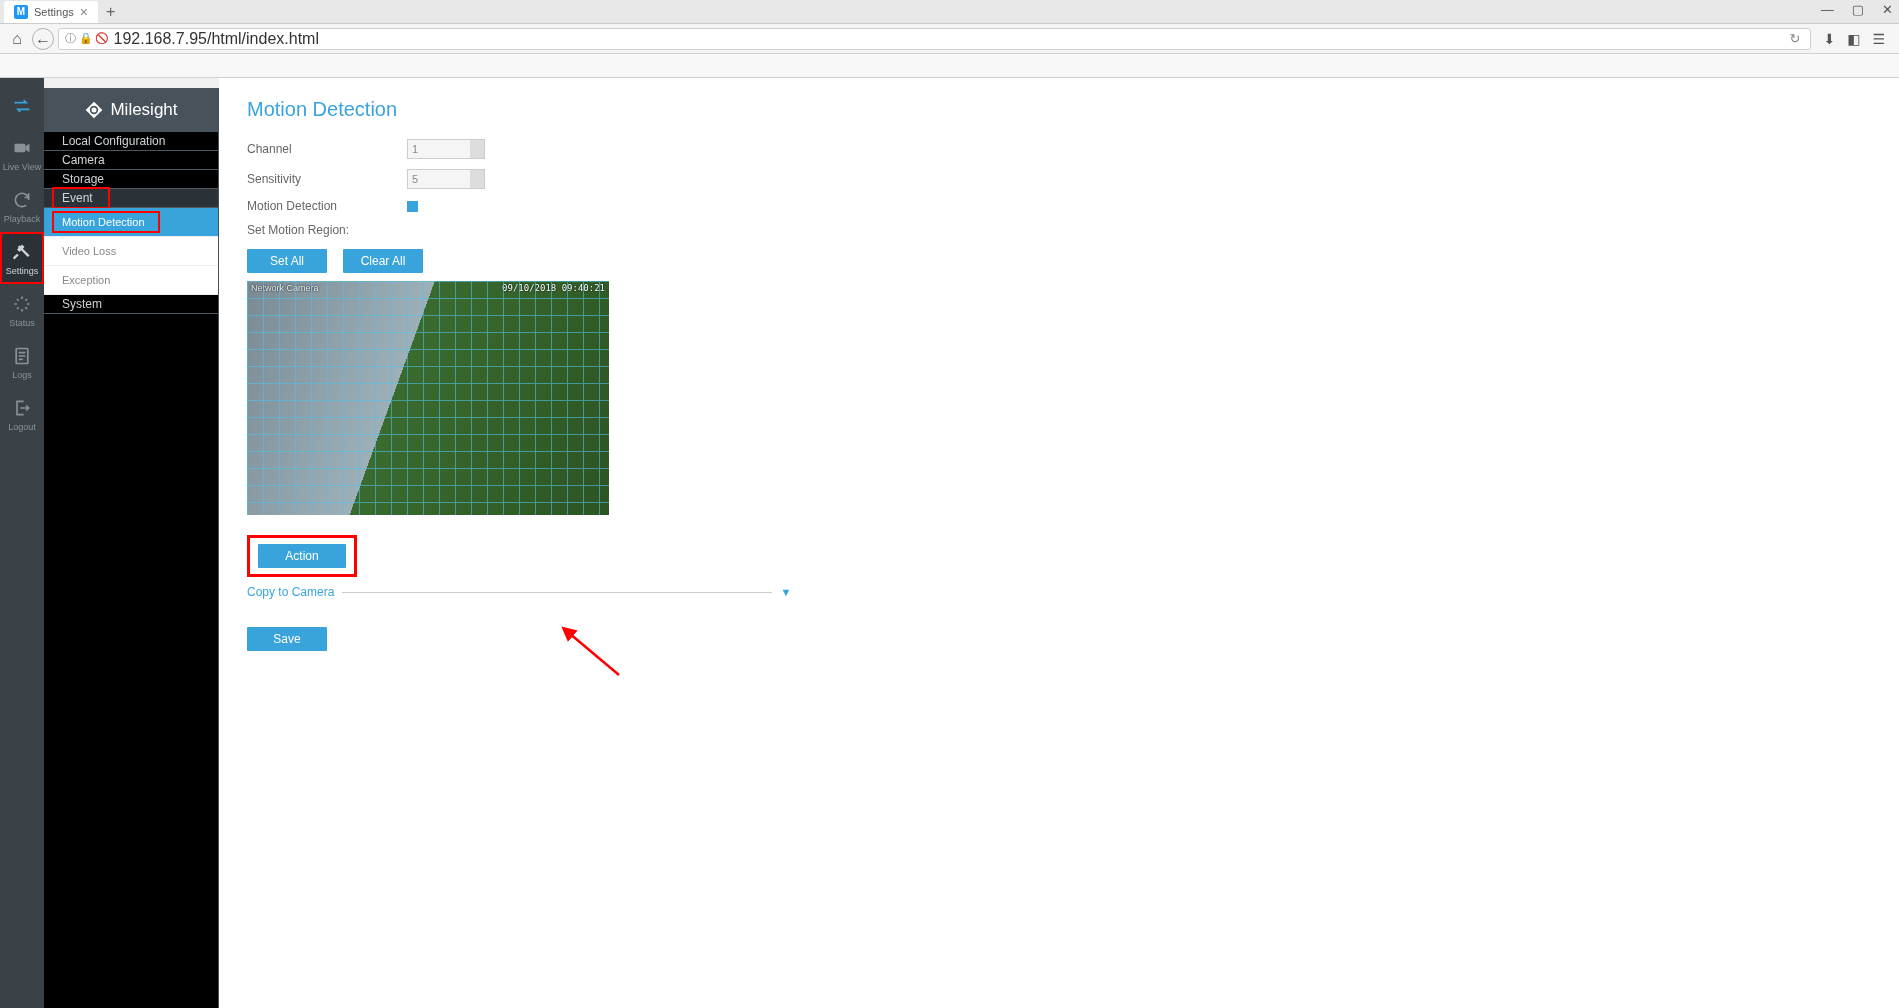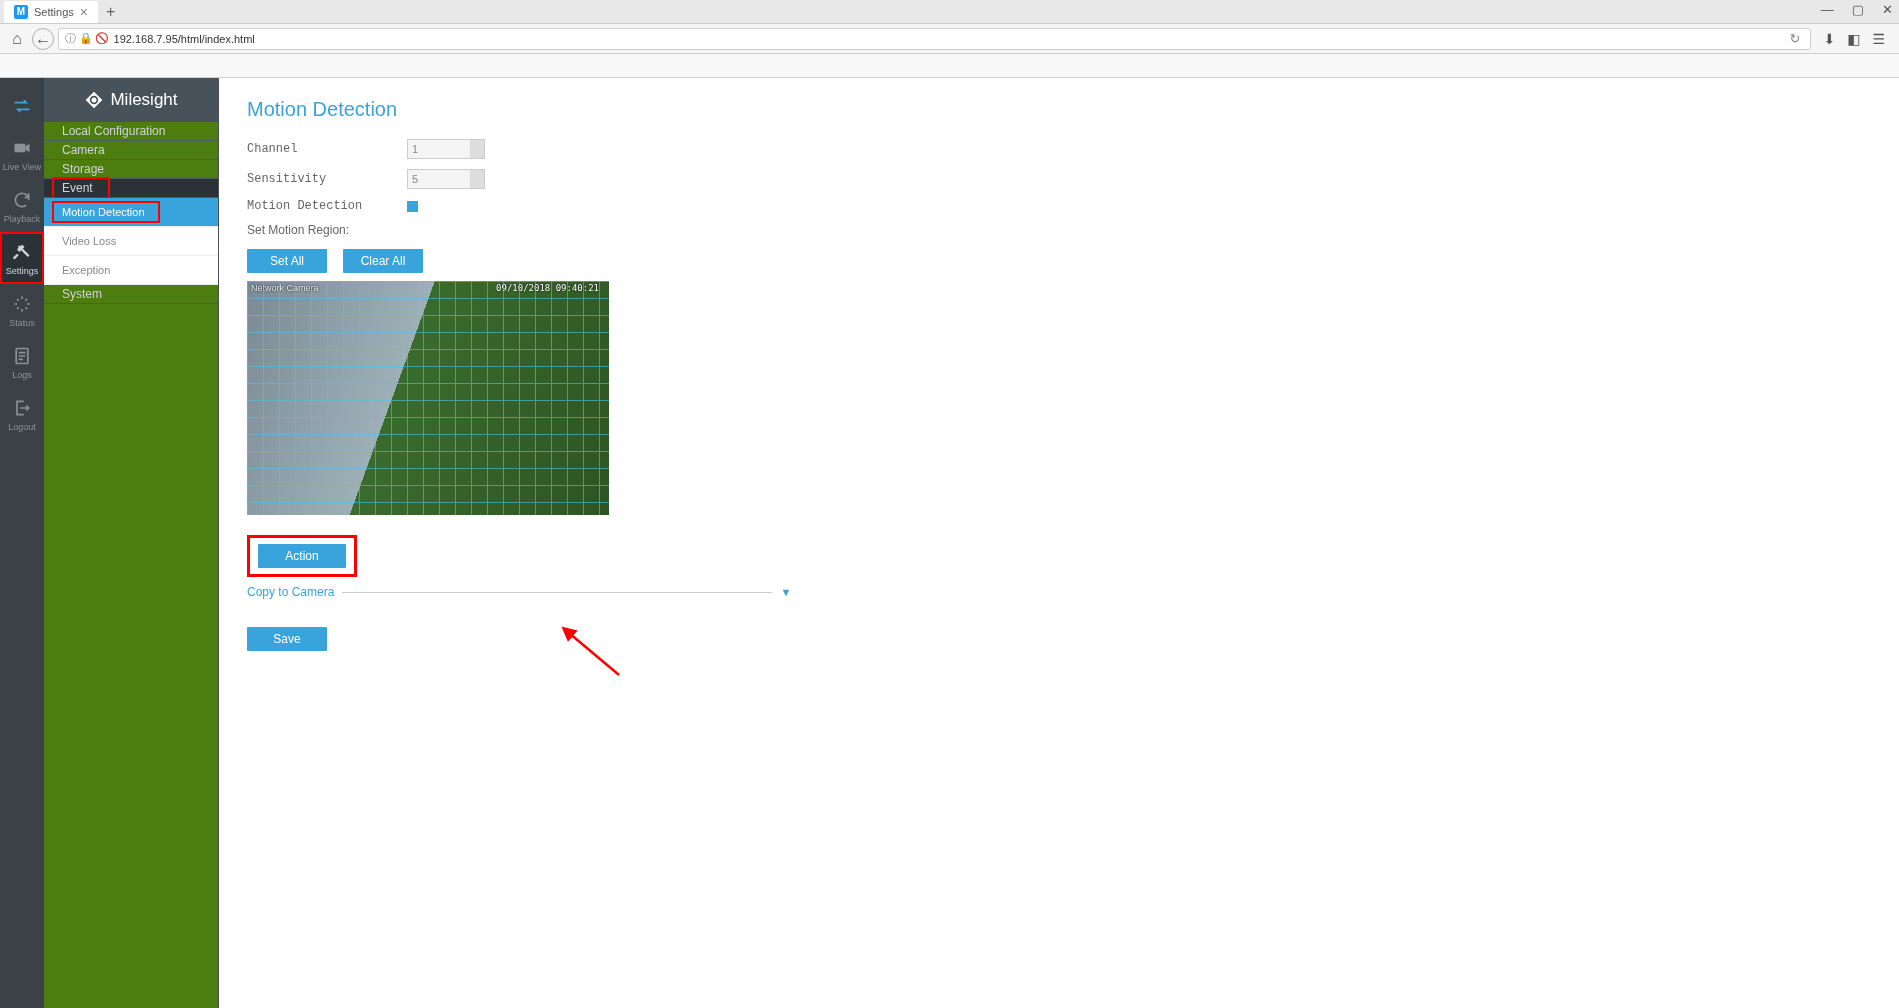--- a/index.html
+++ b/index.html
@@ -12,64 +12,64 @@
 .tab-favicon { width: 14px; height: 14px; background: #2196f3; color: #fff; font-size: 10px; font-weight: bold; display: flex; align-items: center; justify-content: center; border-radius: 2px; }
 .tab-close { color: #888; font-size: 14px; cursor: pointer; }
 .new-tab { color: #666; font-size: 16px; padding: 0 8px; cursor: pointer; }
 .win-controls { position: absolute; right: 6px; top: 2px; display: flex; gap: 18px; color: #555; font-size: 13px; }
 
 .addr-bar { display: flex; align-items: center; height: 30px; padding: 2px 6px; gap: 4px; border-bottom: 1px solid #d0d0d0; }
 .home-btn, .back-btn { width: 22px; height: 22px; display: flex; align-items: center; justify-content: center; color: #555; cursor: pointer; }
 .back-btn { border: 1px solid #b0b0b0; border-radius: 50%; }
 .url-box { flex: 1; display: flex; align-items: center; background: #fff; border: 1px solid #d0d0d0; border-radius: 3px; height: 22px; padding: 0 6px; gap: 4px; }
 .url-icons { display: flex; gap: 2px; font-size: 11px; color: #888; }
-.url-text { font-size: 11px; color: #333; flex: 1; }
+.url-text { font-size: 16px; color: #333; flex: 1; }
 .url-refresh { color: #888; cursor: pointer; font-size: 13px; padding: 0 4px; }
 .right-tools { display: flex; gap: 12px; color: #555; font-size: 14px; padding: 0 8px; }
 
 .bookmark-bar { height: 24px; border-bottom: 1px solid #d0d0d0; background: #f8f8f8; }
 
 
 .app { display: flex; height: calc(100vh - 78px); }
 
 .icon-rail { width: 44px; background: #3a4248; display: flex; flex-direction: column; align-items: center; padding-top: 8px; gap: 0; }
 .rail-item { width: 44px; display: flex; flex-direction: column; align-items: center; justify-content: center; color: #8a9298; font-size: 9px; padding: 10px 0 8px 0; cursor: pointer; }
 .rail-item.active { background: #2b3237; color: #d0d4d8; }
 .rail-item svg { width: 20px; height: 20px; margin-bottom: 4px; }
 .rail-item.highlighted { outline: 2px solid #ff0000; outline-offset: -2px; }
 
-.sidebar { width: 175px; background: #4d7c0f; color: #d0d4d8; display: flex; flex-direction: column; border-right: 1px solid #48525b; }
+.sidebar { width: 175px; background: #000000; color: #d0d4d8; display: flex; flex-direction: column; border-right: 1px solid #48525b; margin-top: 10px; }
 .brand { height: 44px; background: #48525b; display: flex; align-items: center; justify-content: center; gap: 6px; font-size: 17px; font-weight: 500; color: #fff; }
 .brand svg { width: 20px; height: 20px; }
 .nav-item { padding: 2px 18px; font-size: 12px; cursor: pointer; border-bottom: 1px solid #4e5861; }
 .nav-item.dark { background: #2b3237; }
 .nav-item.highlighted::before { content: ''; position: absolute; border: 2px solid #ff0000; margin-left: -10px; margin-top: -4px; width: 54px; height: 18px; }
 .subnav { background: #fff; }
 .subnav-item { padding: 8px 18px; font-size: 11px; color: #888; cursor: pointer; border-bottom: 1px solid #eee; position: relative; }
 .subnav-item.active { background: #39a4dc; color: #fff; }
 .subnav-item.highlighted::after { content: ''; position: absolute; border: 2px solid #ff0000; left: 8px; top: 3px; width: 104px; height: 18px; }
 
 .content { flex: 1; background: #fff; padding: 20px 28px; overflow: auto; position: relative; }
 .page-title { color: #39a4dc; font-size: 20px; font-weight: 400; margin-bottom: 18px; }
 
 .form-row { display: flex; align-items: center; margin-bottom: 10px; font-size: 12px; }
-.form-label { width: 160px; color: #666; font-family: Liberation Mono, monospace; }
+.form-label { width: 160px; color: #666; }
 .form-select { width: 78px; height: 20px; border: 1px solid #ccc; background: #f5f5f5; font-size: 11px; padding: 0 4px; color: #888; display: flex; align-items: center; justify-content: space-between; }
 .form-select::after { content: ''; width: 14px; align-self: stretch; background: #ddd; margin-right: -4px; }
 .checkbox { width: 11px; height: 11px; background: #39a4dc; }
 
 .section-label { font-size: 12px; color: #666; margin: 8px 0 12px 0; }
 
 .btn-row { display: flex; gap: 16px; margin-bottom: 8px; }
 .btn { background: #39a4dc; color: #fff; border: none; padding: 5px 0; width: 80px; font-size: 12px; cursor: pointer; border-radius: 1px; text-align: center; }
 .btn.wide { width: 88px; }
 
 .video-grid { width: 362px; height: 234px; position: relative; background: linear-gradient(110deg, #7a8a94 0%, #9db0b8 42%, #3a6b2e 42%, #2d5422 100%); margin-bottom: 20px; }
 .grid-overlay { position: absolute; inset: 0; background-image: linear-gradient(#4fc3e8 1px, transparent 1px), linear-gradient(90deg, #4fc3e8 1px, transparent 1px); background-size: 16px 17px; opacity: 0.6; }
-.video-ts { position: absolute; top: 2px; right: 10px; color: #fff; font-size: 9px; font-family: monospace; text-shadow: 0 0 2px #000; }
+.video-ts { position: absolute; top: 2px; right: 4px; color: #fff; font-size: 9px; font-family: monospace; text-shadow: 0 0 2px #000; }
 .video-label { position: absolute; top: 2px; left: 4px; color: #eee; font-size: 9px; text-shadow: 0 0 2px #000; }
 
 .action-wrap { display: inline-block; border: 3px solid #ff0000; padding: 6px 8px; margin-bottom: 8px; }
 
 .copy-row { display: flex; align-items: center; gap: 8px; margin-bottom: 28px; }
 .copy-label { color: #39a4dc; font-size: 12px; }
 .copy-line { border-top: 1px solid #ccc; width: 430px; }
 .copy-chevron { color: #39a4dc; font-size: 11px; }
 
 .red-arrow { position: absolute; left: 340px; top: 547px; pointer-events: none; }

